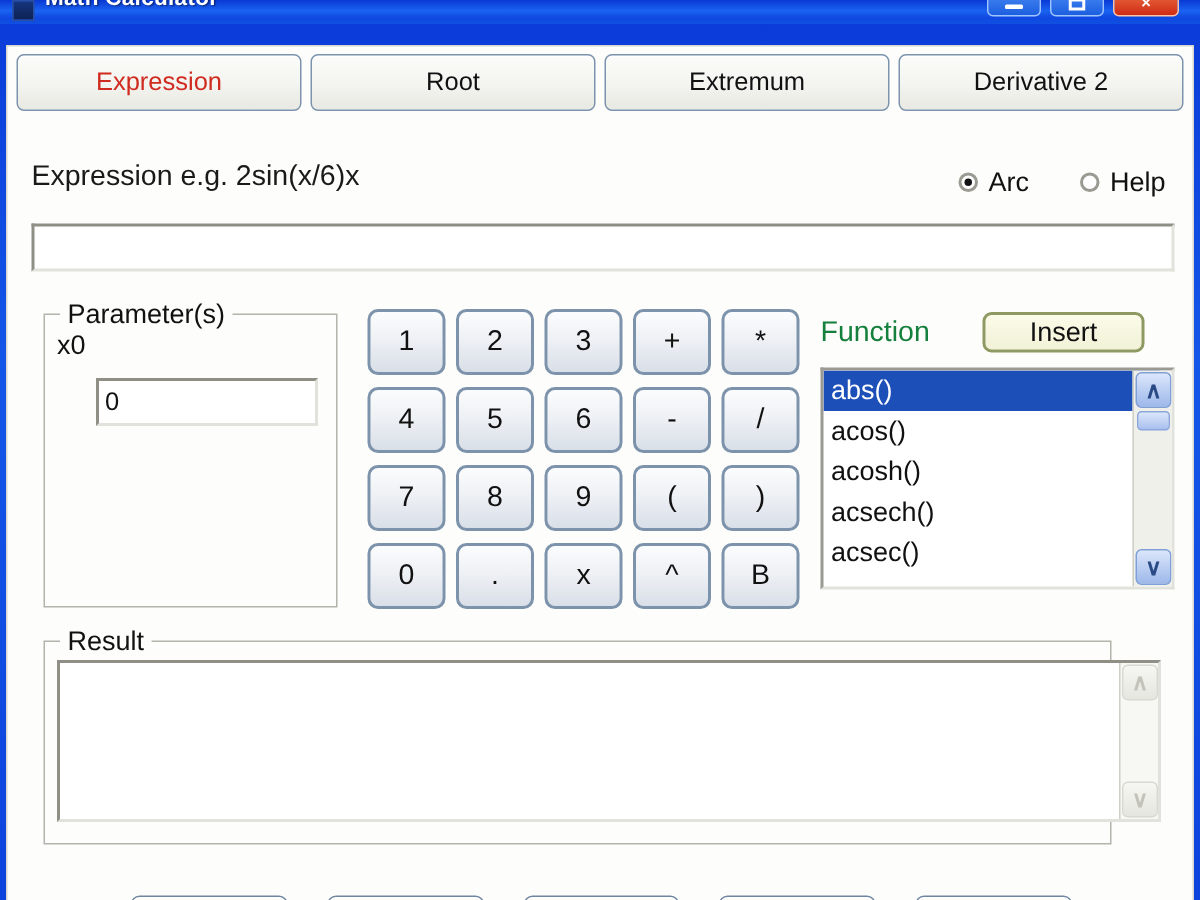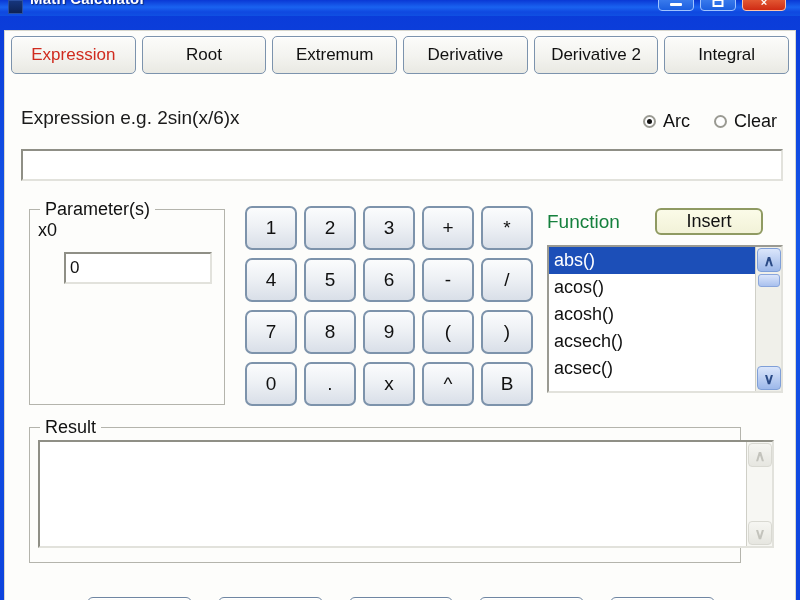--- a/index.html
+++ b/index.html
@@ -105,21 +105,21 @@
     position: absolute;
     left: 16px; top: 76px;
     font-size: 19px;
     color: #1a1a1a;
     white-space: nowrap;
   }
   #radio-group {
     position: absolute;
     right: 18px; top: 80px;
     display: flex;
-    gap: 24px;
+    gap: 34px;
     align-items: center;
   }
   .radio-item { display: flex; align-items: center; gap: 7px; cursor: pointer; }
   .radio-dot {
     width: 13px; height: 13px;
     border-radius: 50%;
     border: 2px solid #9a9a92;
     background: #fefefe;
     box-sizing: border-box;
     position: relative;
@@ -352,35 +352,33 @@
       <span class="wbtn-glyph">×</span>
     </div>
   </div>
 
   <div id="client">
 
     <div id="tabbar">
       <div class="tab active">Expression</div>
       <div class="tab">Root</div>
       <div class="tab">Extremum</div>
-      <div class="tab">Derivative</div>
       <div class="tab">Derivative 2</div>
-      <div class="tab">Integral</div>
     </div>
 
     <div id="expr-label">Expression  e.g. 2sin(x/6)x</div>
 
     <div id="radio-group">
       <div class="radio-item">
         <span class="radio-dot on"></span>
         <span class="radio-label">Arc</span>
       </div>
       <div class="radio-item">
         <span class="radio-dot"></span>
-        <span class="radio-label">Clear</span>
+        <span class="radio-label">Help</span>
       </div>
     </div>
 
     <input id="expr-input" type="text" autofocus="" placeholder="" style="">
 
     <div class="groupbox" id="grp-params">
       <span class="group-title">Parameter(s)</span>
       <span id="param-name">x0</span>
       <input id="param-input" type="text" value="0" style="">
     </div>

